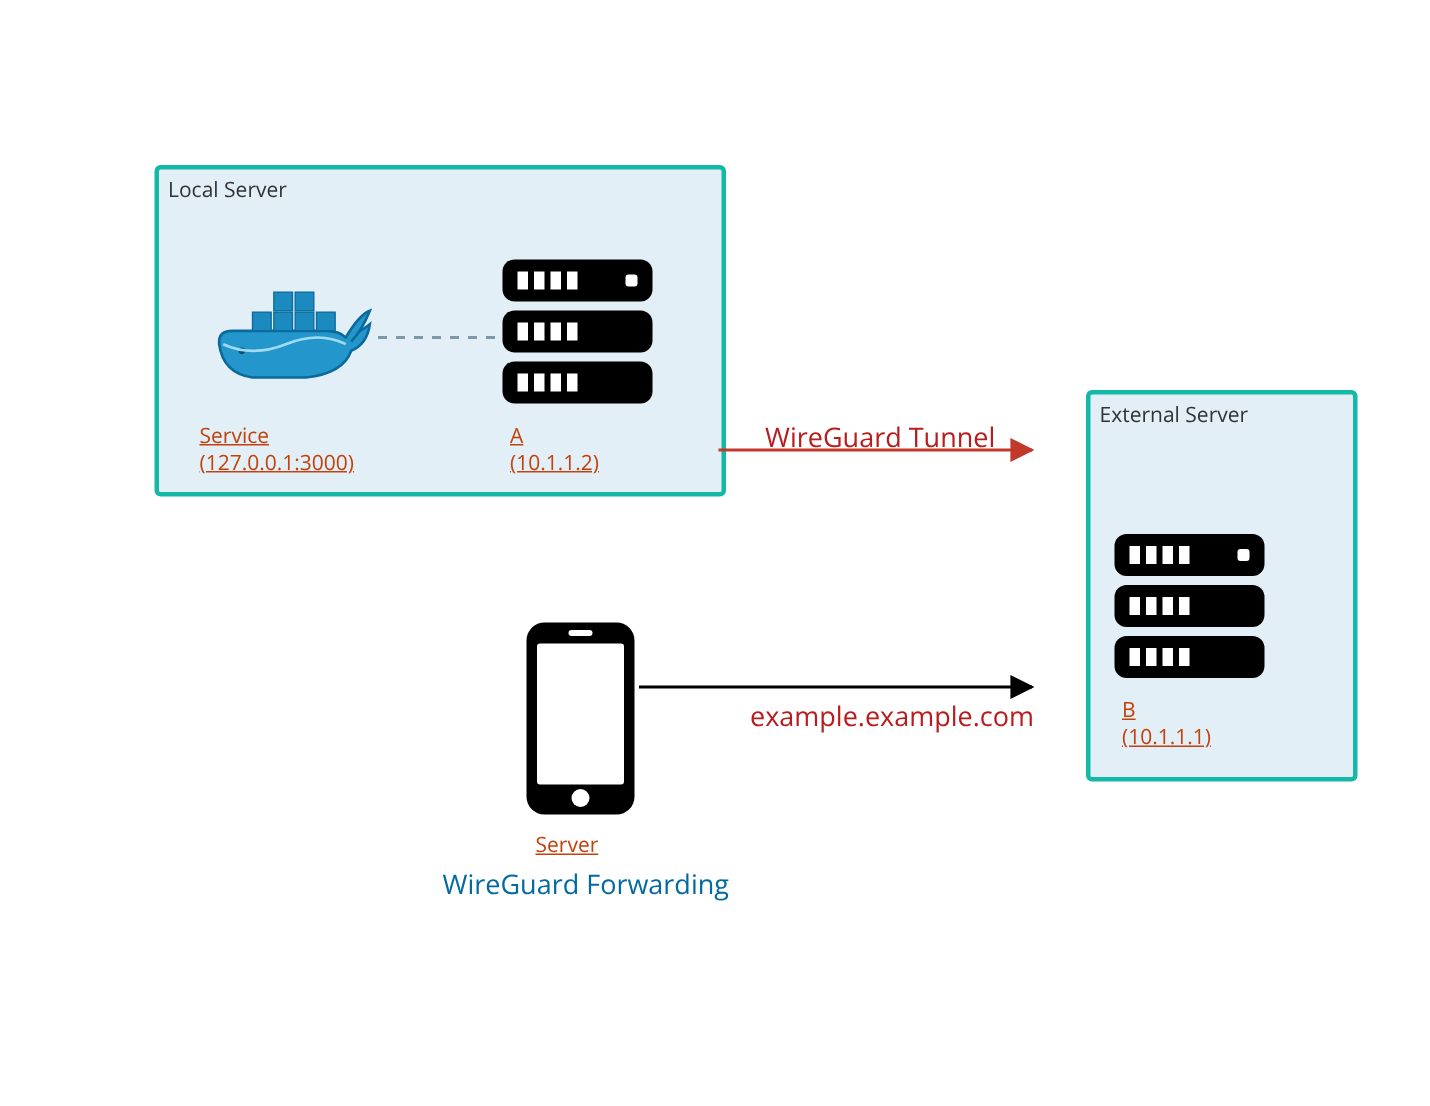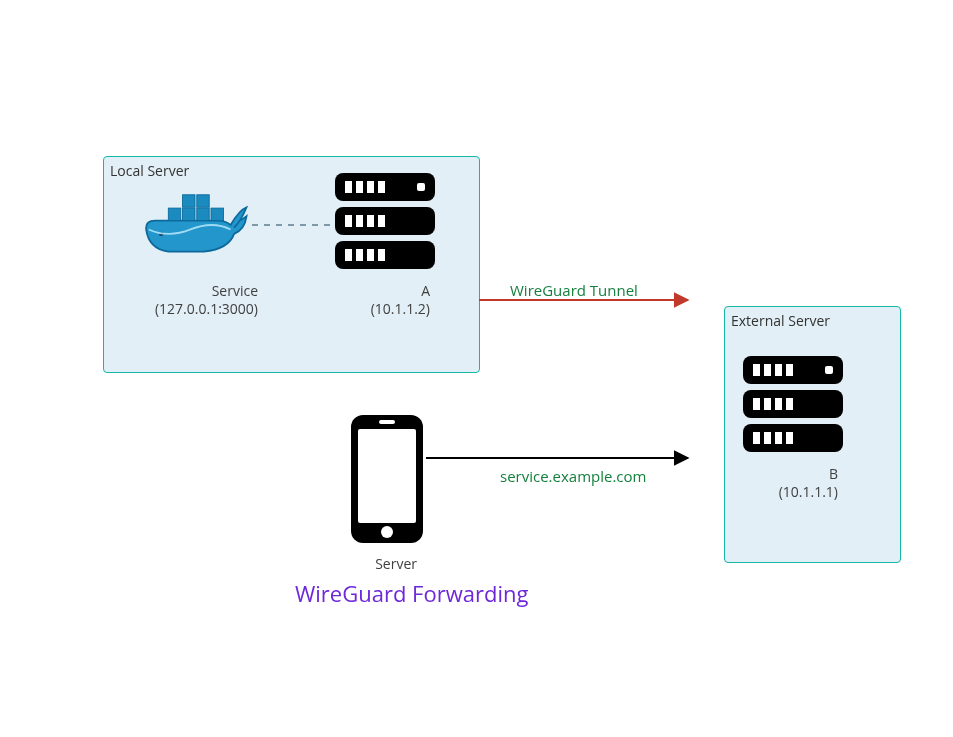--- a/index.html
+++ b/index.html
@@ -8,47 +8,47 @@
     width: 953px;
     height: 737px;
     background: #ffffff;
     font-family: "Open Sans", "Segoe UI", "Helvetica Neue", Arial, sans-serif;
     color: #333;
     position: relative;
     overflow: hidden;
   }
   .box {
     position: absolute;
-    border: 1px solid #14b8a6;
+    border: 3px solid #14b8a6;
     background: #e2eff6;
     border-radius: 4px;
-    margin-top: 46px;
   }
   .box-title {
     position: absolute;
     font-size: 14px;
     color: #333;
   }
   .label {
     position: absolute;
-    text-align: right;
+    text-align: left;
     font-size: 14px;
-    color: #404040;
+    color: #c2410c;
     line-height: 1.25;
     white-space: nowrap;
+    text-decoration: underline;
   }
   .caption {
     position: absolute;
-    font-size: 22px;
-    color: #6d28d9;
+    font-size: 18px;
+    color: #0369a1;
   }
   .edge-label {
     position: absolute;
-    font-size: 15px;
-    color: #15803d;
+    font-size: 18px;
+    color: #b91c1c;
   }
   svg.canvas {
     position: absolute;
     left: 0; top: 0;
     width: 953px; height: 737px;
     pointer-events: none;
   }
   
   .rack {
     position: absolute;
@@ -173,21 +173,21 @@
 <div class="label" style="left:748px; top:465px; width:90px;">
   <span>B</span><br>
   <span>(10.1.1.1)</span>
 </div>
 
 <div class="label" style="left:357px; top:555px; width:60px;">Server</div>
 
 <div class="caption" style="left:295px; top:578px;">WireGuard Forwarding</div>
 
 <div class="edge-label" style="left:510px; top:280px;">WireGuard Tunnel</div>
-<div class="edge-label" style="left:500px; top:466px;">service.example.com</div>
+<div class="edge-label" style="left:500px; top:466px;">example.example.com</div>
 
 <svg class="canvas">
 
   <defs>
     <marker id="arrow-red" viewBox="0 0 10 10" refX="9" refY="5" markerWidth="8" markerHeight="8" orient="auto">
       <path d="M0,0 L10,5 L0,10 Z" fill="#c0392b"></path>
     </marker>
     <marker id="arrow-black" viewBox="0 0 10 10" refX="9" refY="5" markerWidth="8" markerHeight="8" orient="auto">
       <path d="M0,0 L10,5 L0,10 Z" fill="#000"></path>
     </marker>

